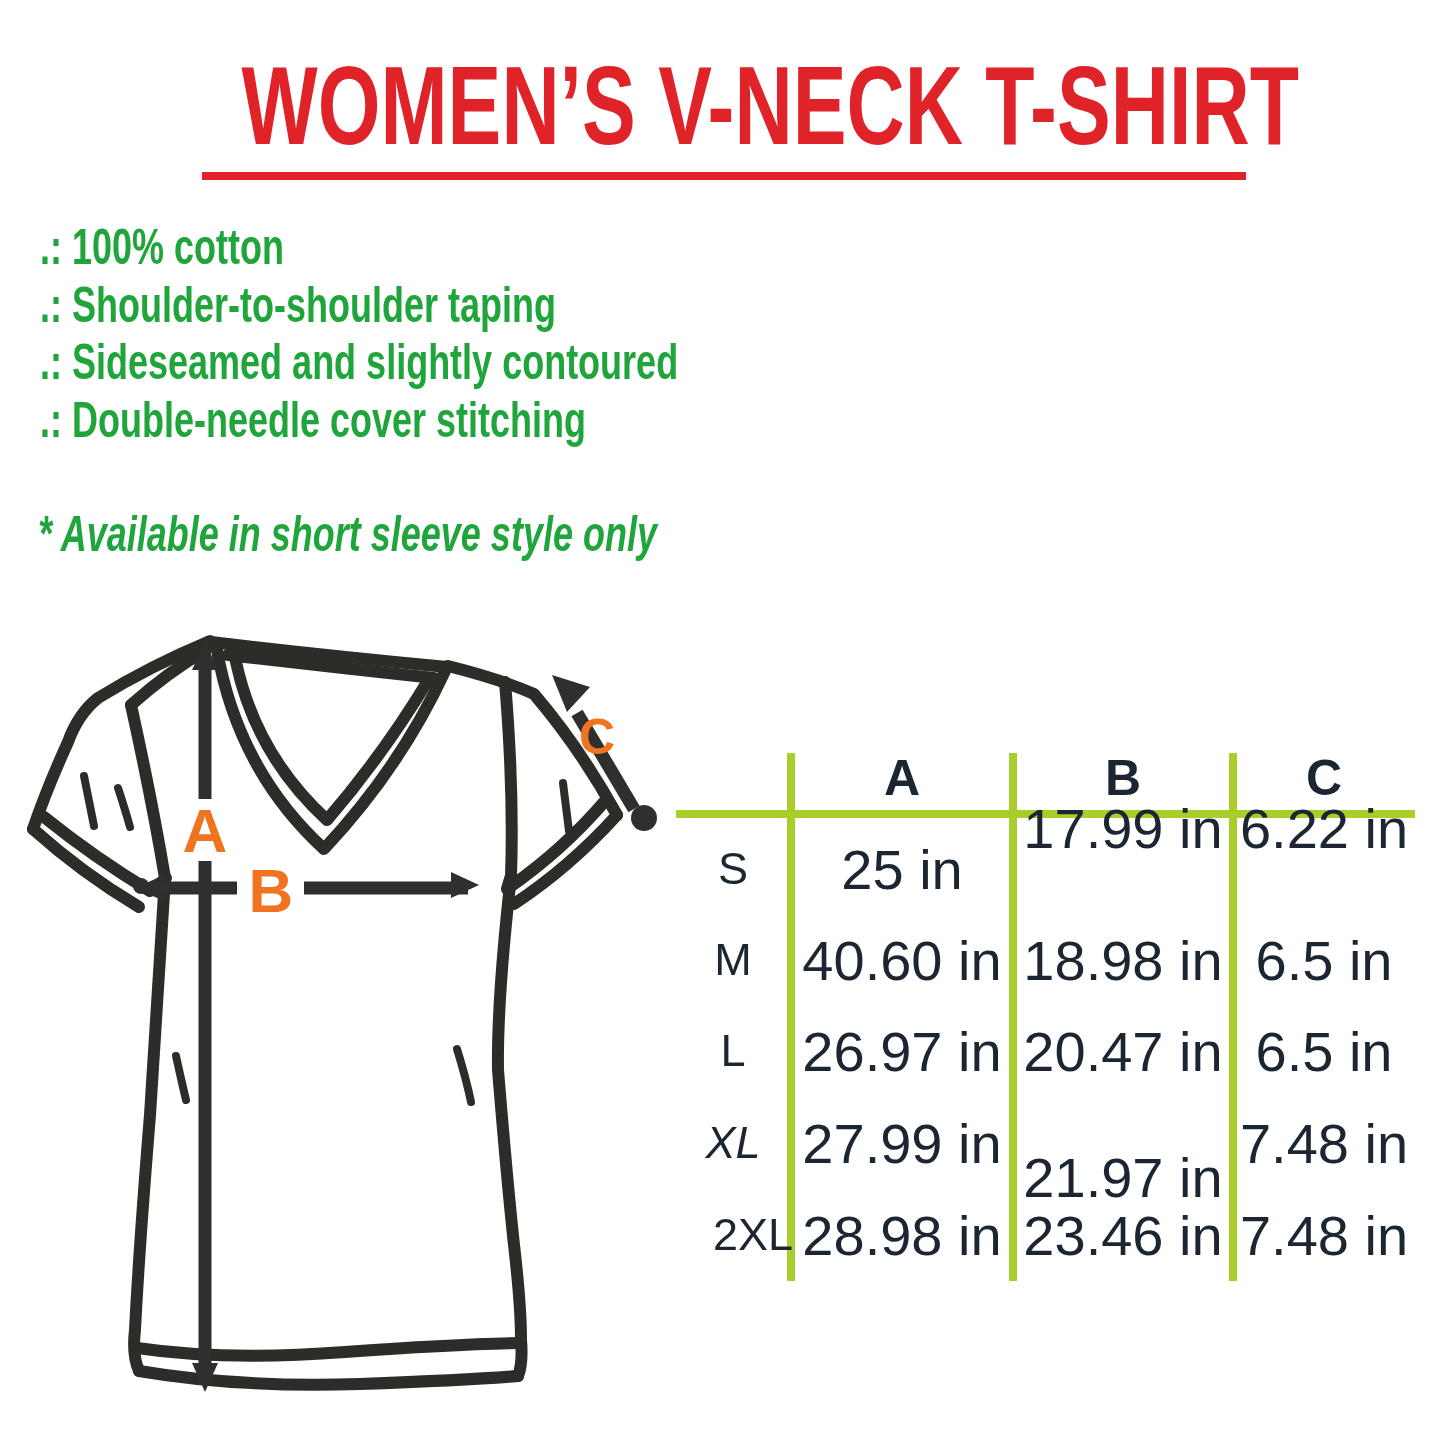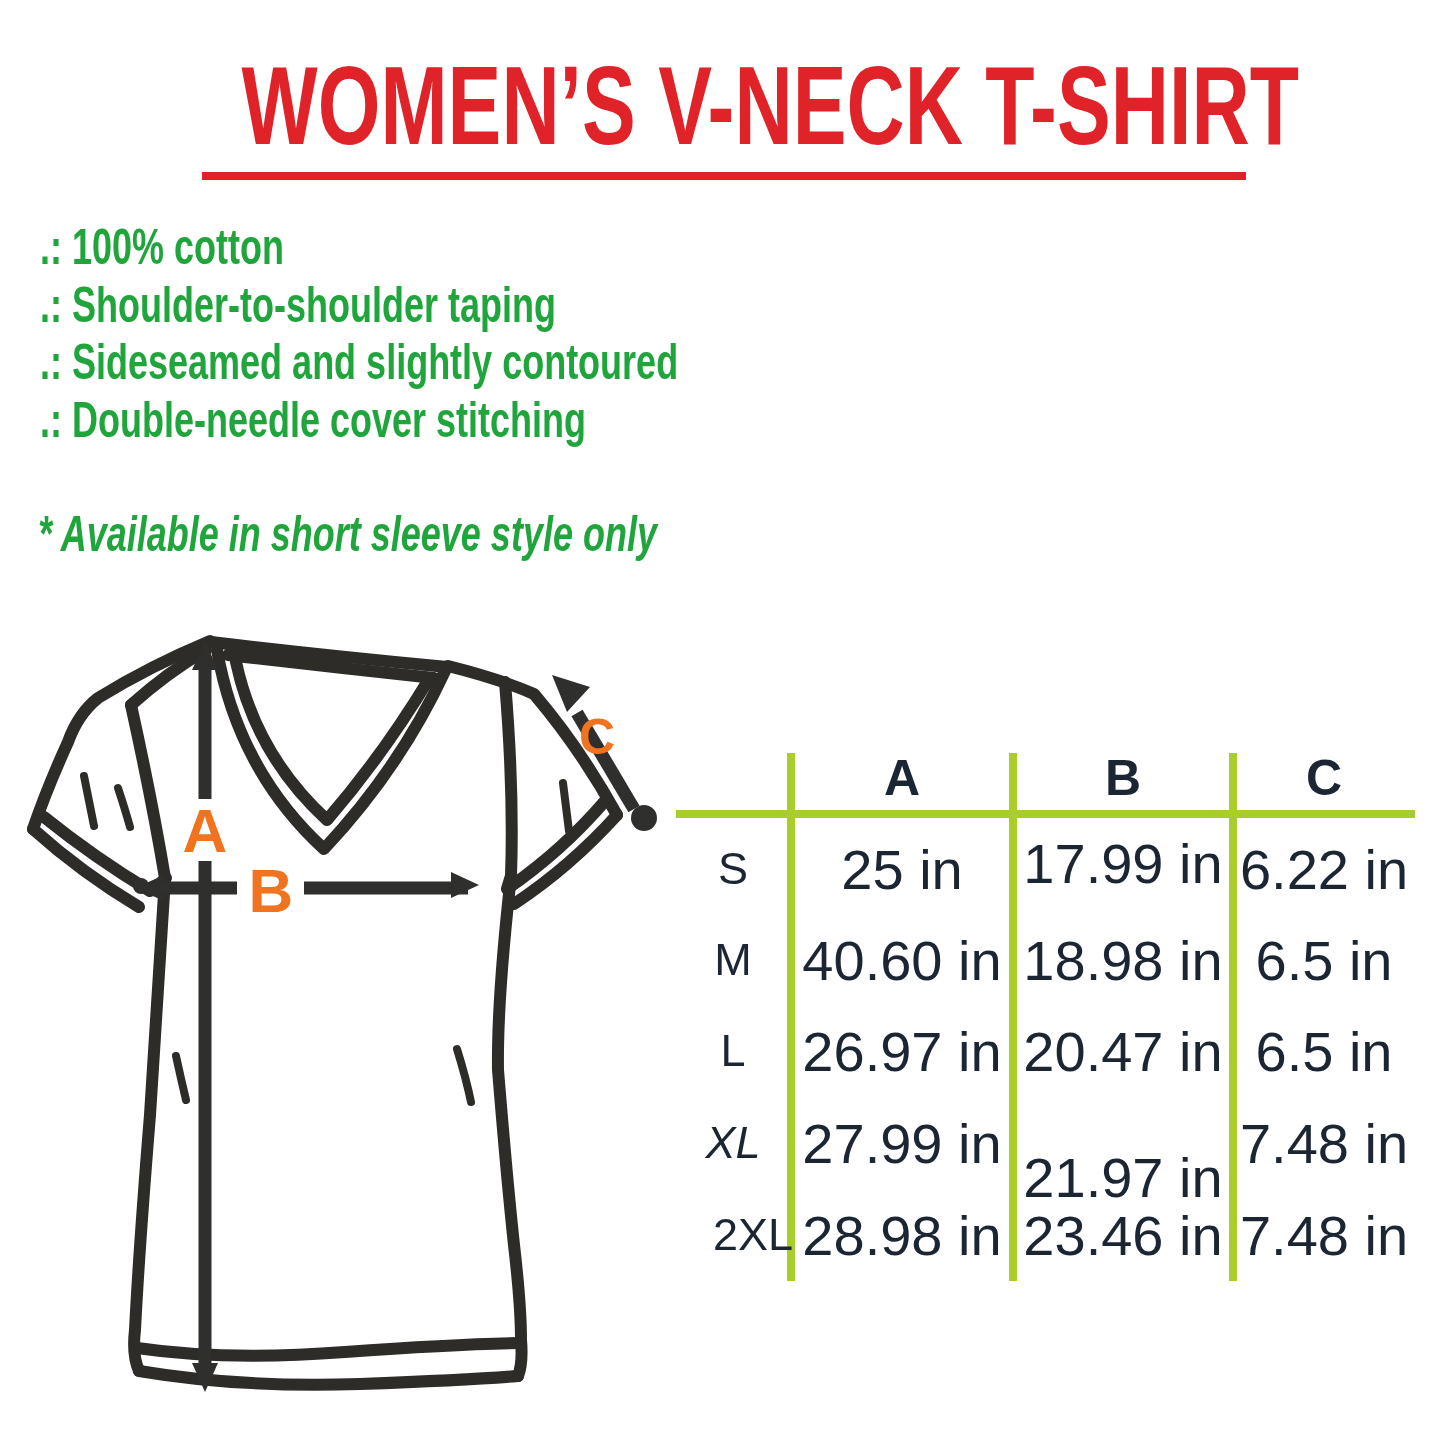--- a/index.html
+++ b/index.html
@@ -121,22 +121,22 @@
   <div class="gline gline-v gv3"></div>
 
   <div>
 
     <span class="tcell thead" style="left:902px;top:778px;">A</span>
     <span class="tcell thead" style="left:1123px;top:778px;">B</span>
     <span class="tcell thead" style="left:1324px;top:778px;">C</span>
 
     <span class="tcell tsize" style="left:733px;top:869px;">S</span>
     <span class="tcell" style="left:902px;top:869px;">25 in</span>
-    <span class="tcell" style="left:1123px;top:863px;text-align:right;">17.99 in</span>
-    <span class="tcell" style="left:1324px;top:869px;text-align:right;">6.22 in</span>
+    <span class="tcell" style="left:1123px;top:828px;text-align:right;">17.99 in</span>
+    <span class="tcell" style="left:1324px;top:828px;text-align:right;">6.22 in</span>
 
     <span class="tcell tsize" style="left:733px;top:960px;">M</span>
     <span class="tcell" style="left:902px;top:960px;">40.60 in</span>
     <span class="tcell" style="left:1123px;top:960px;">18.98 in</span>
     <span class="tcell" style="left:1324px;top:960px;">6.5 in</span>
 
     <span class="tcell tsize" style="left:733px;top:1051px;">L</span>
     <span class="tcell" style="left:902px;top:1051px;">26.97 in</span>
     <span class="tcell" style="left:1123px;top:1051px;">20.47 in</span>
     <span class="tcell" style="left:1324px;top:1051px;">6.5 in</span>

